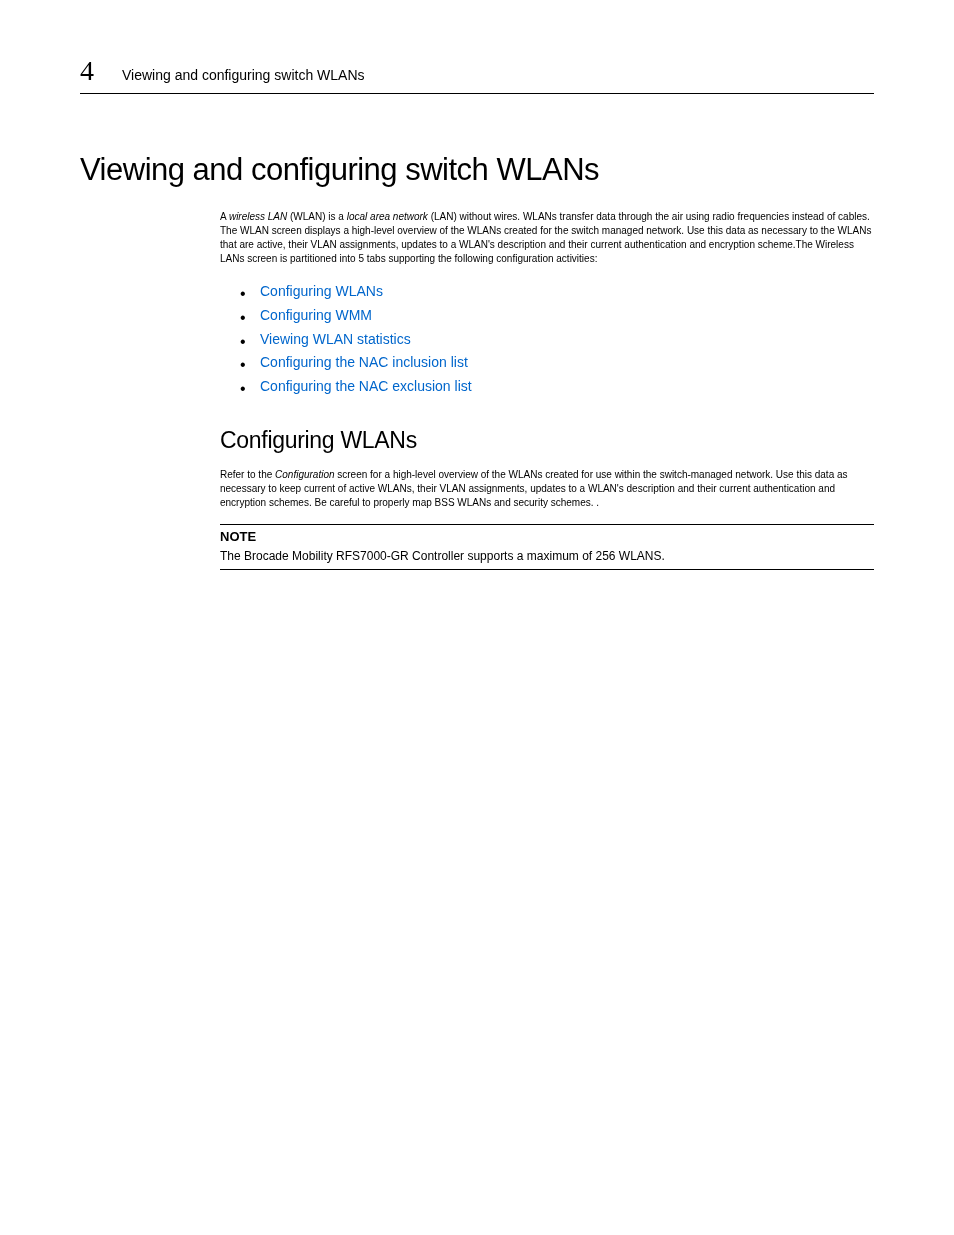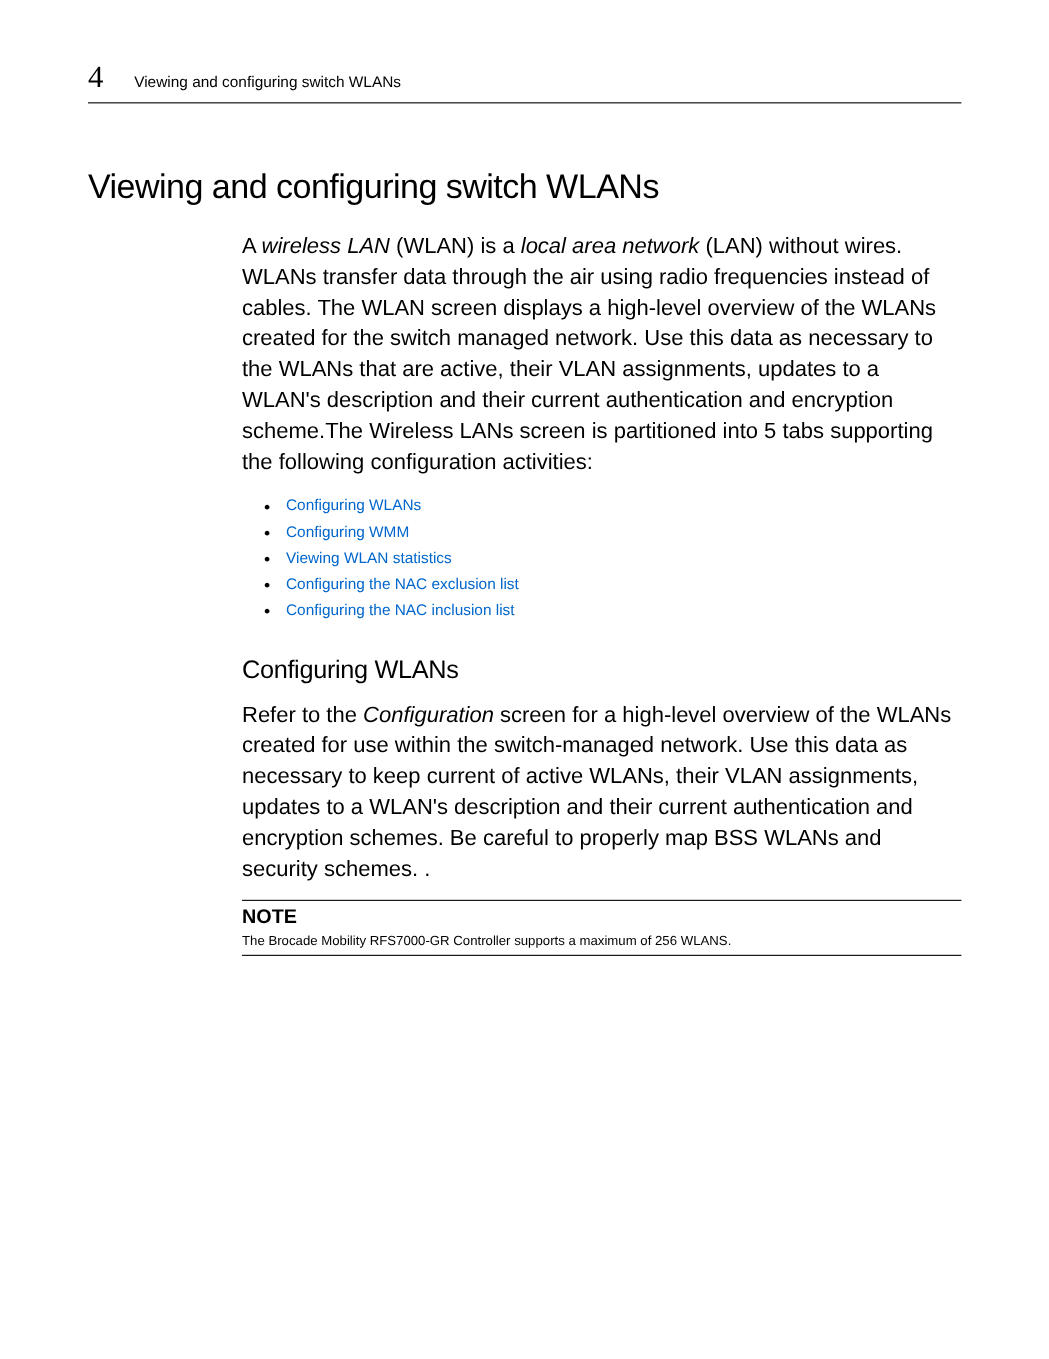--- a/index.html
+++ b/index.html
@@ -38,21 +38,21 @@
     .main-heading {
       font-family: 'Arial Narrow', Arial, sans-serif;
       font-size: 31px;
       font-weight: normal;
       letter-spacing: -0.5px;
       margin-bottom: 22px;
       font-stretch: condensed;
     }
     .body-text {
       margin-left: 140px;
-      font-size: 20px;
+      font-size: 10px;
       line-height: 1.4;
       color: #000;
       margin-bottom: 14px;
     }
     .italic {
       font-style: italic;
     }
     .bullet-list {
       margin-left: 160px;
       list-style: none;
@@ -84,21 +84,21 @@
       font-stretch: condensed;
     }
     .note-block {
       margin-left: 140px;
       border-top: 1px solid #000;
       border-bottom: 1px solid #000;
       padding: 4px 0 4px 0;
       margin-bottom: 14px;
     }
     .note-label {
-      font-size: 18px;
+      font-size: 13px;
       font-weight: bold;
       display: block;
       margin-bottom: 2px;
     }
     .note-text {
       font-size: 12px;
       line-height: 1.4;
     }
   </style>
 </head>
@@ -114,22 +114,22 @@
   <h1 class="main-heading">Viewing and configuring switch WLANs</h1>
 
   <p class="body-text">
     <span>A </span><span class="italic">wireless LAN</span><span> (WLAN) is a </span><span class="italic">local area network</span><span> (LAN) without wires. WLANs transfer data through the air using radio frequencies instead of cables. The WLAN screen displays a high-level overview of the WLANs created for the switch managed network. Use this data as necessary to the WLANs that are active, their VLAN assignments, updates to a WLAN's description and their current authentication and encryption scheme.The Wireless LANs screen is partitioned into 5 tabs supporting the following configuration activities:</span>
   </p>
 
   <ul class="bullet-list">
     <li><a class="link" href="#">Configuring WLANs</a></li>
     <li><a class="link" href="#">Configuring WMM</a></li>
     <li><a class="link" href="#">Viewing WLAN statistics</a></li>
+    <li><a class="link" href="#">Configuring the NAC inclusion list</a></li>
     <li><a class="link" href="#">Configuring the NAC exclusion list</a></li>
-    <li><a class="link" href="#">Configuring the NAC inclusion list</a></li>
   </ul>
 
   <h2 class="sub-heading">Configuring WLANs</h2>
 
   <p class="body-text">
     <span>Refer to the </span><span class="italic">Configuration</span><span> screen for a high-level overview of the WLANs created for use within the switch-managed network. Use this data as necessary to keep current of active WLANs, their VLAN assignments, updates to a WLAN's description and their current authentication and encryption schemes. Be careful to properly map BSS WLANs and security schemes. .</span>
   </p>
 
   <div class="note-block">
     <span class="note-label">NOTE</span>

